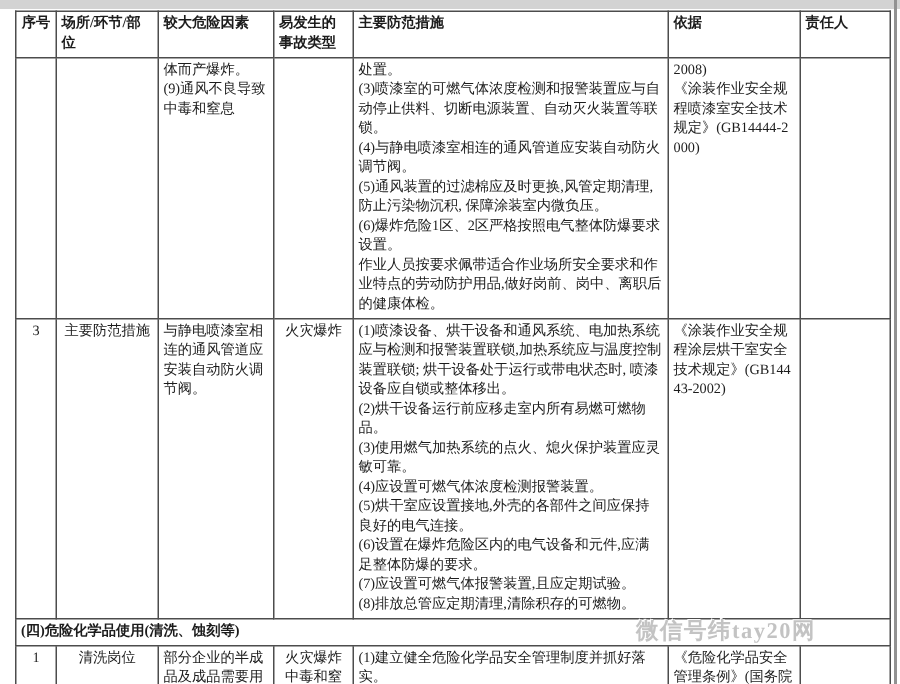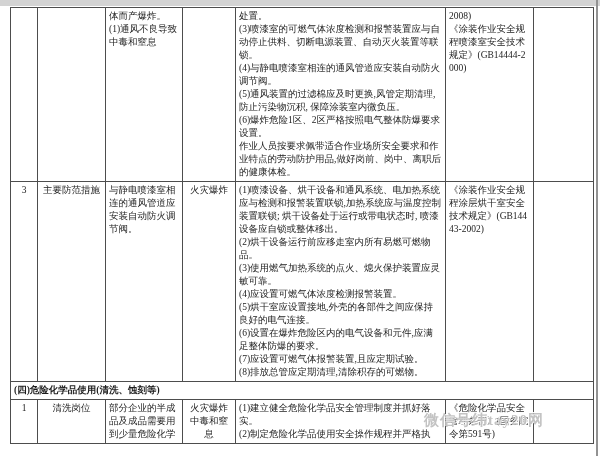--- a/index.html
+++ b/index.html
@@ -69,26 +69,35 @@
       <col style="width:27px">
         <col style="width:68px">
         <col style="width:77px">
       <col style="width:53px">
         <col style="width:210px">
         <col style="width:88px">
       <col style="width:60px">
     </colgroup>
 
     <tbody>
+        <tr style="height:30px;">
+      <td class="hdr c">序号</td>
+      <td class="hdr">场所/环节/部位</td>
+      <td class="hdr">较大危险因素</td>
+      <td class="hdr">易发生的事故类型</td>
+      <td class="hdr">主要防范措施</td>
+      <td class="hdr">依据</td>
+      <td class="hdr">责任人</td>
+    </tr>
 
     <tr style="height:157px;">
       <td class="c"></td>
       <td class="c"></td>
       <td>体而产爆炸。
-(1)通风不良导致中毒和窒息</td>
+(9)通风不良导致中毒和窒息</td>
       <td class="c"></td>
       <td>处置。
 (3)喷漆室的可燃气体浓度检测和报警装置应与自动停止供料、切断电源装置、自动灭火装置等联锁。
 (4)与静电喷漆室相连的通风管道应安装自动防火调节阀。
 (5)通风装置的过滤棉应及时更换,风管定期清理,防止污染物沉积, 保障涂装室内微负压。
 (6)爆炸危险1区、2区严格按照电气整体防爆要求设置。
 作业人员按要求佩带适合作业场所安全要求和作业特点的劳动防护用品,做好岗前、岗中、离职后的健康体检。</td>
       <td>2008)
 《涂装作业安全规程喷漆室安全技术规定》(GB14444-2000)</td>
       <td></td>

